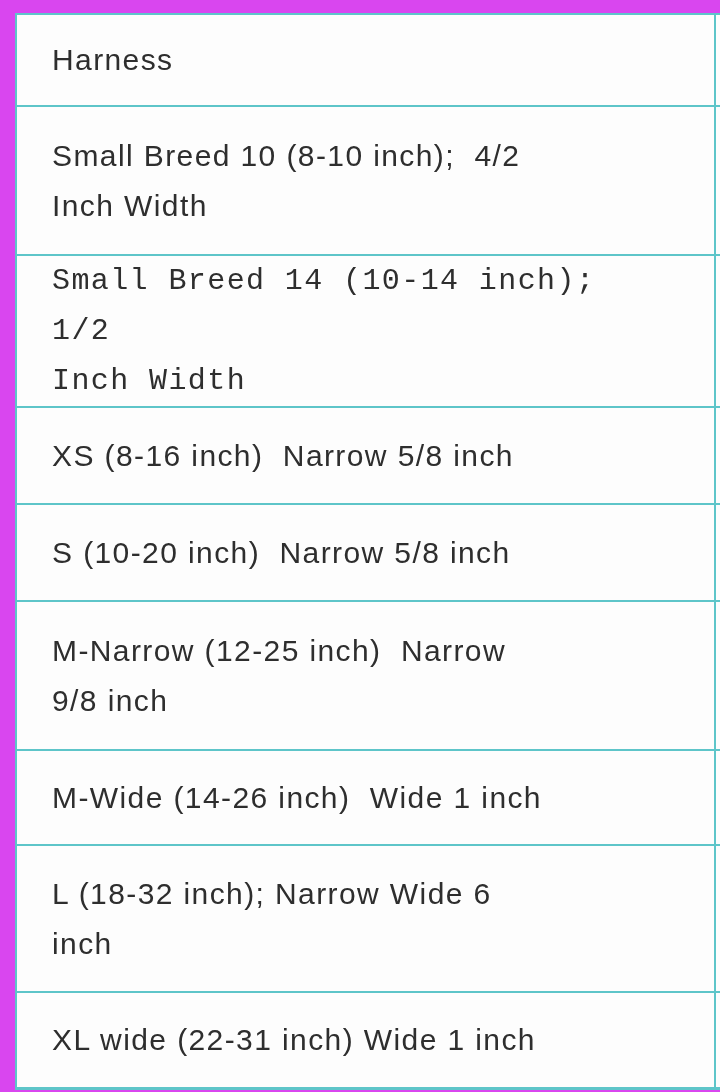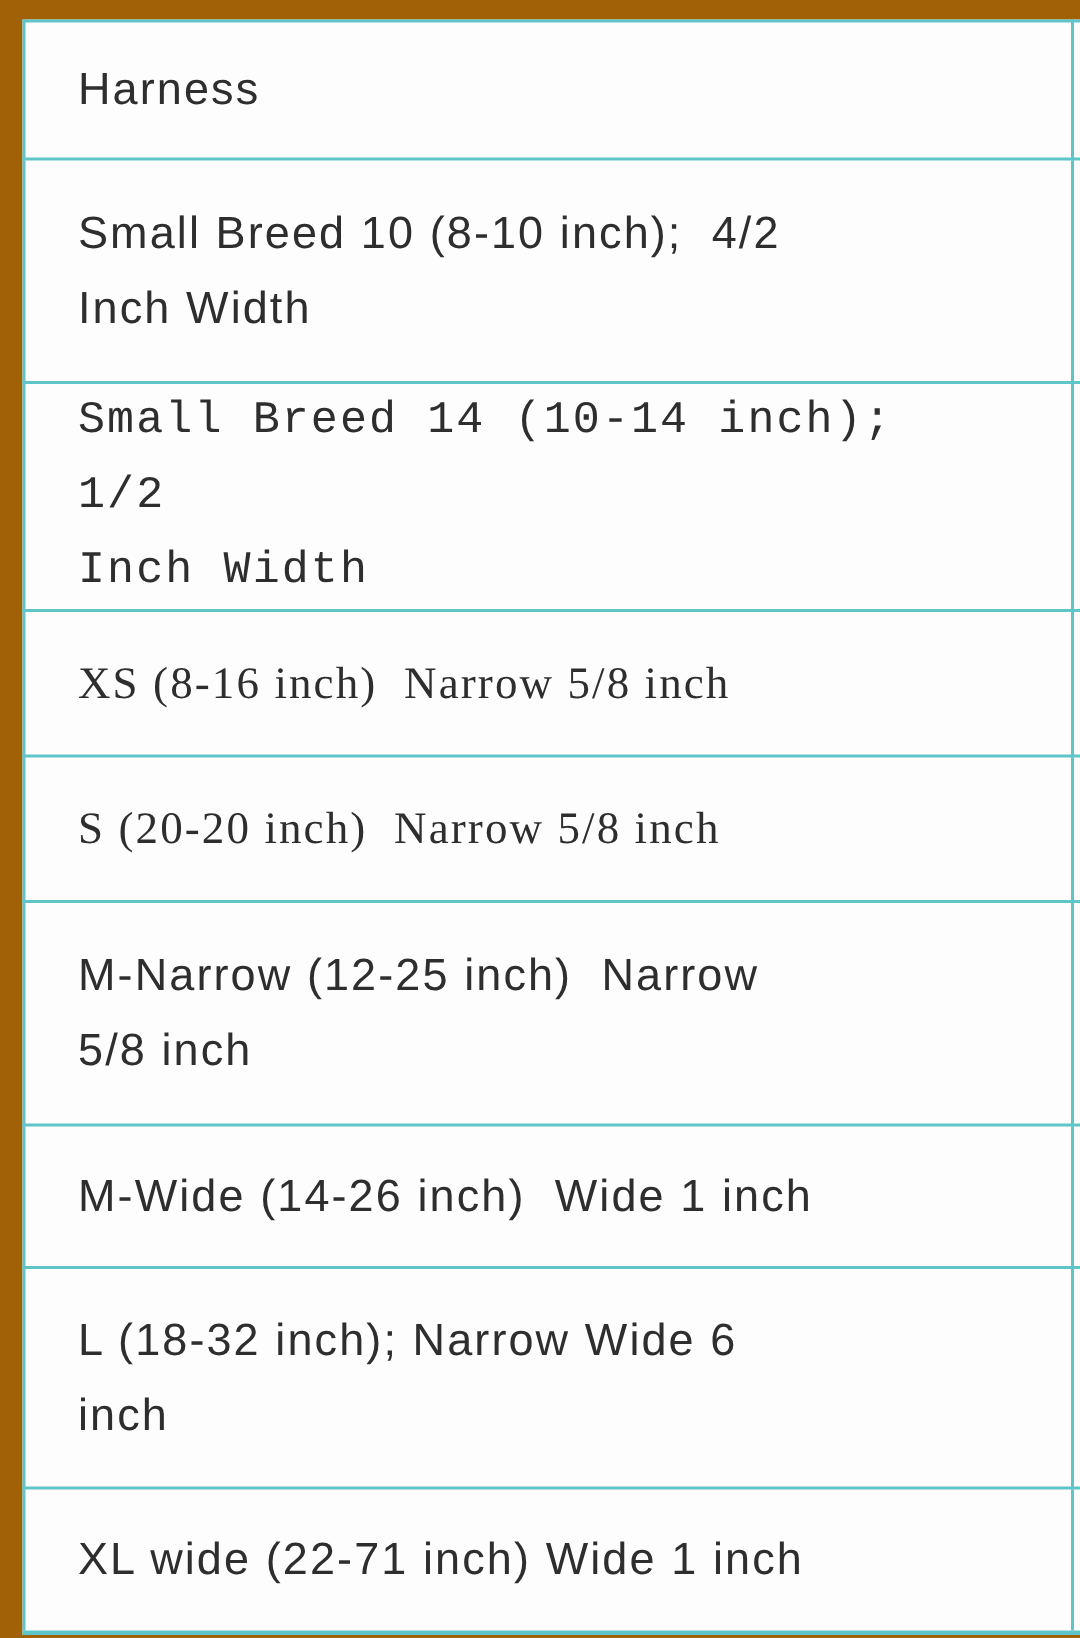--- a/index.html
+++ b/index.html
@@ -3,21 +3,21 @@
 <meta charset="utf-8">
 <style>
   html, body {
     margin: 0;
     padding: 0;
   }
   .stage {
     position: relative;
     width: 720px;
     height: 1092px;
-    background: #a16207;
+    background: #d946ef;
     overflow: hidden;
     font-family: "Liberation Sans", sans-serif;
   }
   table.size-chart {
     position: absolute;
     left: 15px;
     top: 13px;
     width: 779px;            
     border-collapse: collapse;
     table-layout: fixed;
@@ -35,21 +35,21 @@
     color: #2e2e2e;
     white-space: pre-wrap;
     overflow: hidden;
   }
   table.size-chart tr:last-child td { border-bottom-width: 3px; }
   td.extra { padding: 0; }
   
   .rh-90  td { height: 90px;  }
   .rh-147 td { height: 147px; }
   .rh-146 td { height: 146px; font-family: Liberation Mono, monospace; }
-  .rh-95  td { height: 95px; font-family: Liberation Serif, serif;  }
+  .rh-95  td { height: 95px;  }
   .rh-93  td { height: 93px; margin-top: 42px;  }
   .rh-145 td { height: 145px; }
   .rh-94  td { height: 94px;  }
 </style>
 </head>
 <body>
 
 <div class="stage">
   <table class="size-chart">
     <colgroup>
@@ -69,36 +69,36 @@
       <tr class="rh-146">
         <td>Small Breed 14 (10-14 inch);  1/2
 Inch Width</td>
         <td class="extra"></td>
       </tr>
       <tr class="rh-95">
         <td>XS (8-16 inch)  Narrow 5/8 inch</td>
         <td class="extra"></td>
       </tr>
       <tr class="rh-95">
-        <td>S (20-20 inch)  Narrow 5/8 inch</td>
+        <td>S (10-20 inch)  Narrow 5/8 inch</td>
         <td class="extra"></td>
       </tr>
       <tr class="rh-147">
         <td>M-Narrow (12-25 inch)  Narrow
-5/8 inch</td>
+9/8 inch</td>
         <td class="extra"></td>
       </tr>
       <tr class="rh-93">
         <td>M-Wide (14-26 inch)  Wide 1 inch</td>
         <td class="extra"></td>
       </tr>
       <tr class="rh-145">
         <td>L (18-32 inch); Narrow Wide 6
 inch</td>
         <td class="extra"></td>
       </tr>
       <tr class="rh-94">
-        <td>XL wide (22-71 inch) Wide 1 inch</td>
+        <td>XL wide (22-31 inch) Wide 1 inch</td>
         <td class="extra"></td>
       </tr>
     </tbody>
   </table>
 </div>
 
 </body></html>

